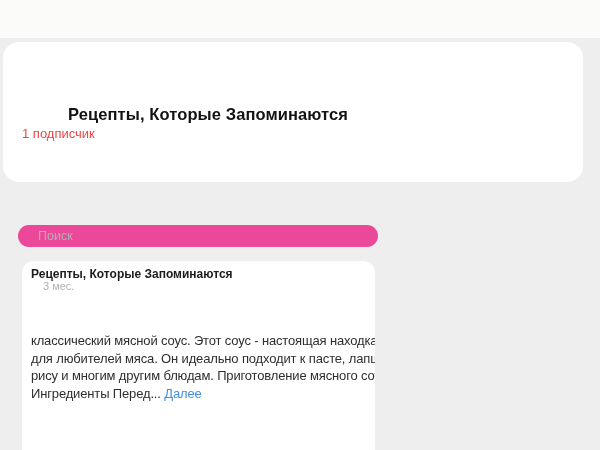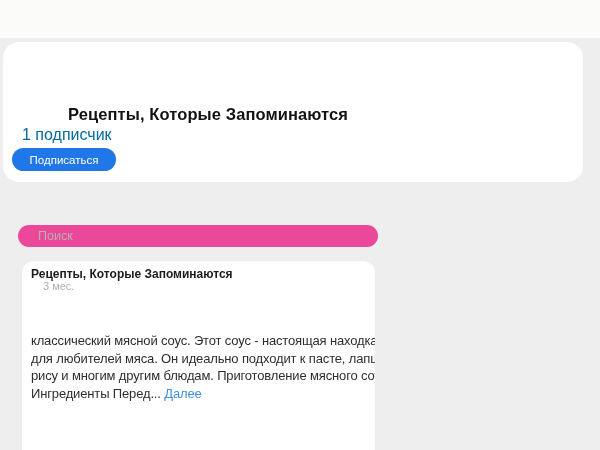--- a/index.html
+++ b/index.html
@@ -18,21 +18,21 @@
     position:absolute;left:3px;top:42px;width:580px;height:140px;
     background:#ffffff;border-radius:16px;
   }
   .channel-title{
     position:absolute;left:65px;top:63px;
     font-size:16.5px;font-weight:bold;color:#121212;
     letter-spacing:0.1px;white-space:nowrap;
   }
   .channel-subs{
     position:absolute;left:19px;top:84px;
-    font-size:16px;color:#0369a1;white-space:nowrap;
+    font-size:13px;color:#ef4444;white-space:nowrap;
   }
   .subscribe-btn{
     position:absolute;left:9px;top:106px;
     height:23px;min-width:104px;box-sizing:border-box;
     border:none;border-radius:12px;
     color:#ffffff;font-size:11.5px;
     font-family:"Liberation Sans","DejaVu Sans",sans-serif;
     display:flex;align-items:center;justify-content:center;
     padding:0 16px;cursor:pointer;
   }
@@ -75,21 +75,20 @@
   .more-link{cursor:pointer;white-space:nowrap;margin-top:30px;}
 </style>
 </head>
 <body style="background: rgb(238, 238, 238);">
 
 <div class="topbar" style="background: rgb(251, 251, 250);"></div>
 
 <div class="channel-card">
   <div class="channel-title">Рецепты, Которые Запоминаются</div>
   <div class="channel-subs">1 подписчик</div>
-  <button class="subscribe-btn" style="background: rgb(32, 119, 232);">Подписаться</button>
 </div>
 
 <input class="search-pill" type="text" placeholder="Поиск" style="">
 
 <div class="post-card">
   <div class="post-channel">Рецепты, Которые Запоминаются</div>
   <div class="post-age">3 мес.</div>
   <div class="post-body">
     <div>
         <div>классический мясной соус. Этот соус - настоящая находка</div>

